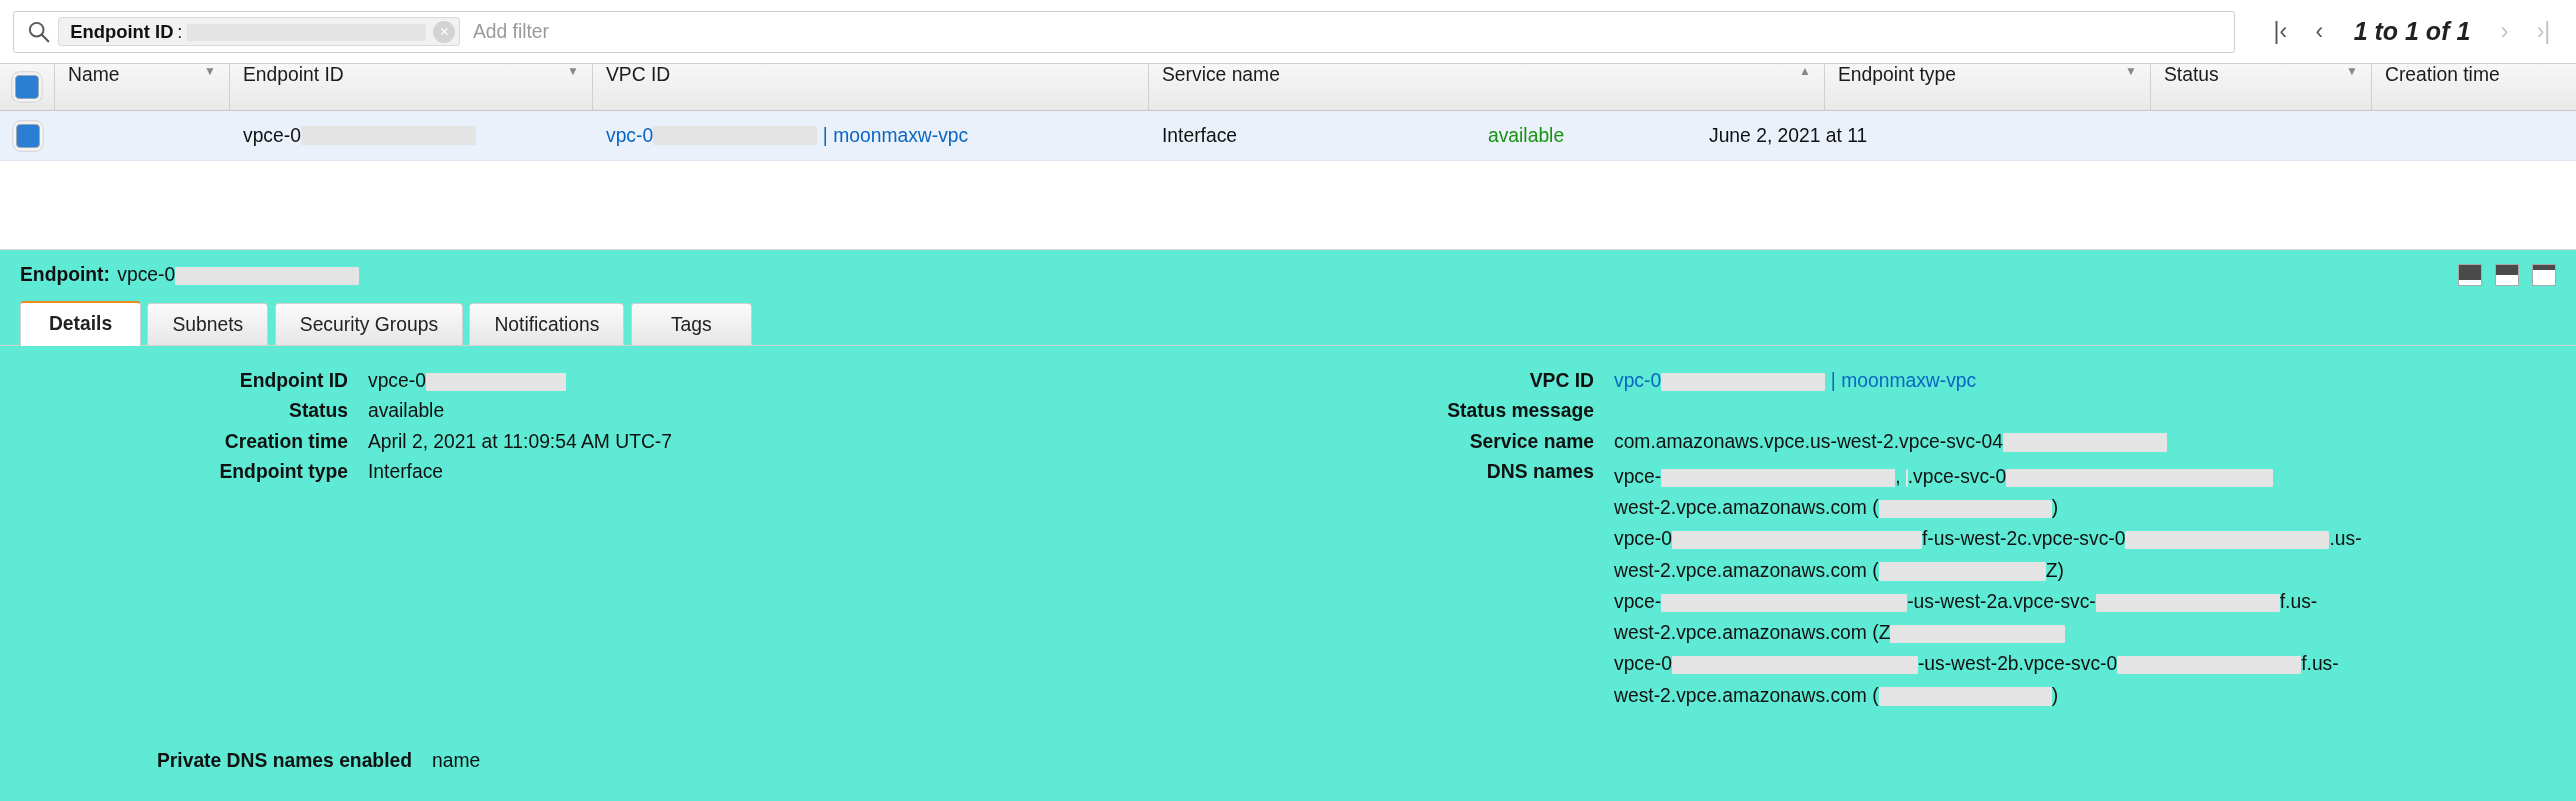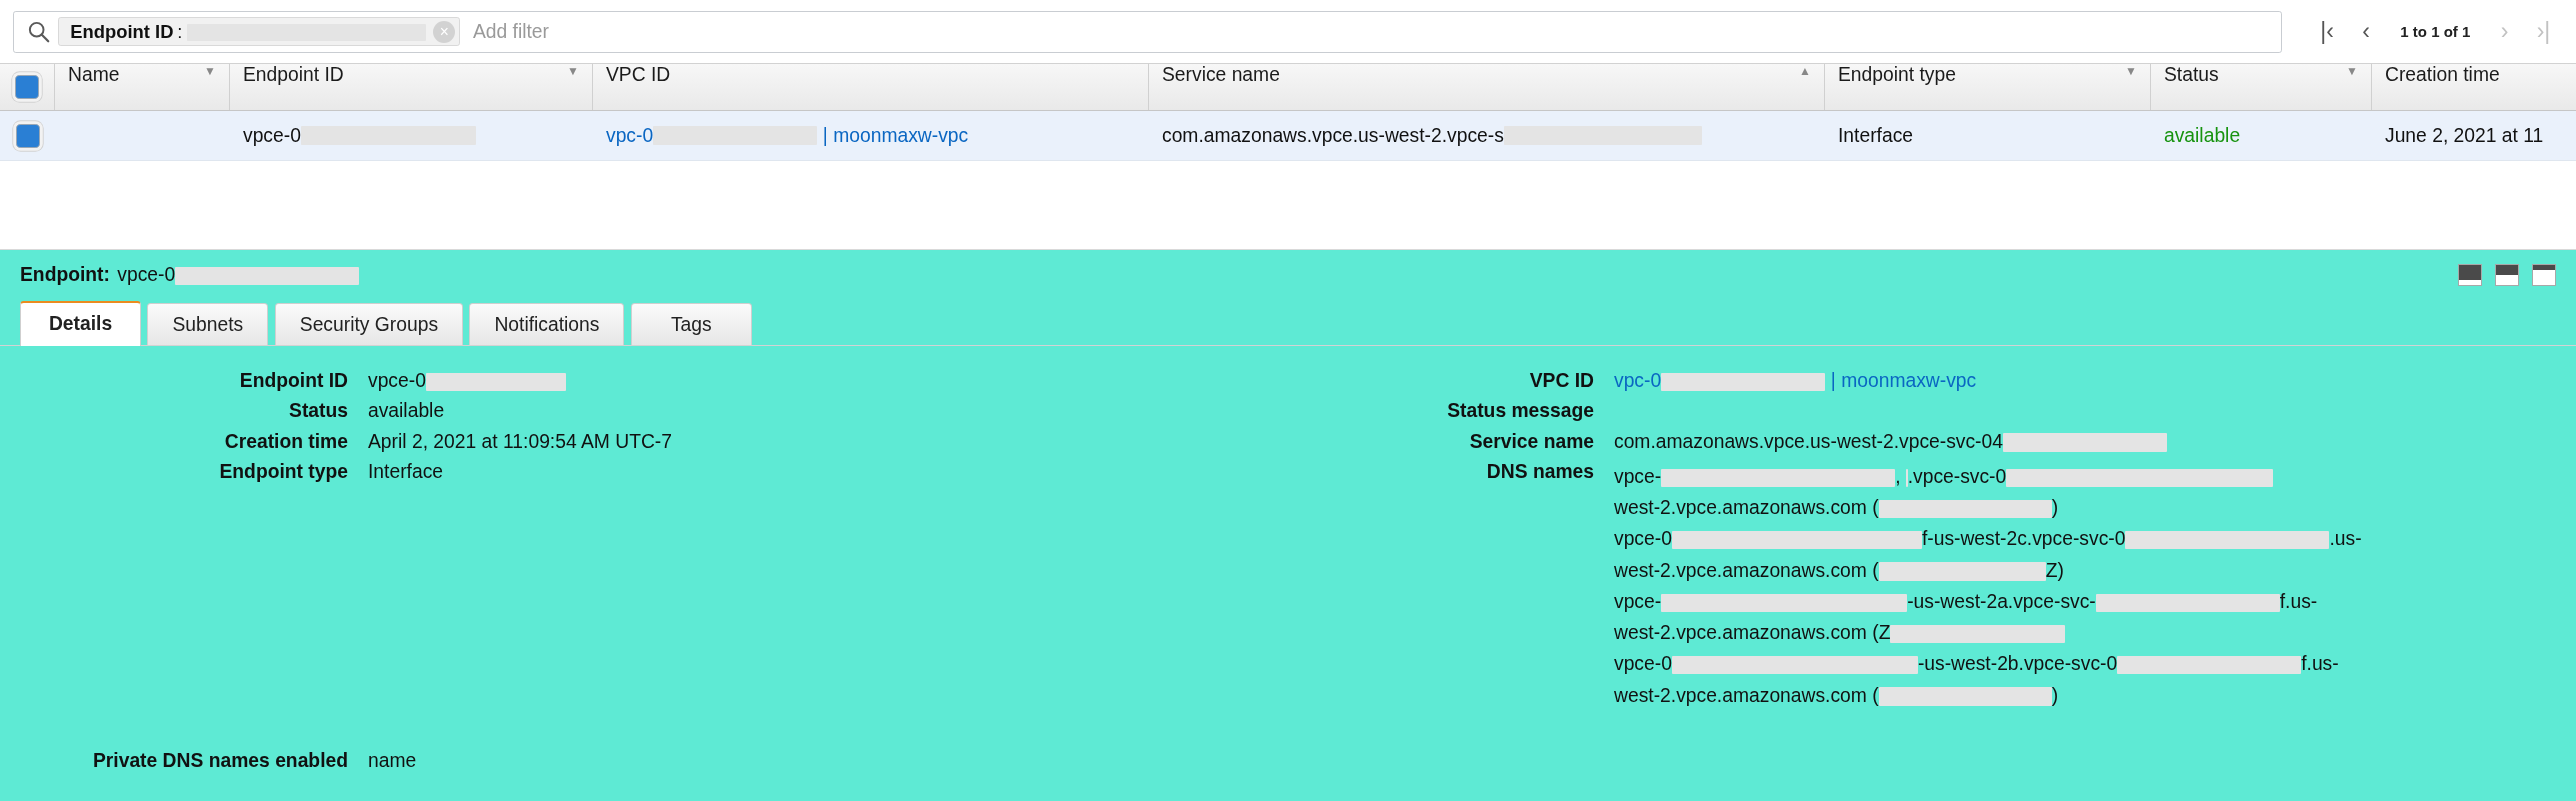--- a/index.html
+++ b/index.html
@@ -77,22 +77,22 @@
     gap: 0px;
   }
   .pg-btn {
     width: 39px; height: 40px;
     display: flex; align-items: center; justify-content: center;
     font-size: 23px; color: #c2c2c2;
     cursor: default; user-select: none;
   }
   .pg-btn.on { color: #555; cursor: pointer; }
   .pg-label {
-    font-size: 15px; font-weight: bold; color: #222;
-    padding: 0 14.7px; white-space: nowrap;
+    font-size: 25px; font-weight: bold; color: #222;
+    padding: 0 14.7px; white-space: nowrap; font-style: italic;
   }
 
   
   .table { position: absolute; left: 0; top: 63px; right: 0; }
   .thead {
     display: flex; align-items: stretch;
     height: 48px;
     background: linear-gradient(to bottom, #f7f7f7 0%, #e9e9e9 100%);
     border-top: 0.9px solid #d2d2d2;
     border-bottom: 0.9px solid #c6c6c6;
@@ -222,21 +222,21 @@
     flex: 0 0 auto; text-align: right;
     font-size: 19.3px; font-weight: bold; color: #111;
     padding-right: 20px;
   }
   .col-l .flabel { width: 368px; }
   .col-r .flabel { width: 198px; }
   .fval { flex: 1 1 auto; font-size: 19.3px; color: #111; min-width: 0; }
   .dns { line-height: 1.62; word-break: break-all; }
   .dns-line { white-space: nowrap; }
   .pdns { margin-top: 31px; }
-  .pdns .flabel { width: 368px; }
+  .pdns .flabel { width: 432px; }
 </style>
 </head>
 <body>
 
 <div class="filterbar">
   <div class="search-wrap">
     <span class="search-icon">
       <svg width="24" height="24" viewBox="0 0 26 26">
         <circle cx="10.5" cy="10.5" r="7.4" fill="none" stroke="#5a5a5a" stroke-width="2.1"></circle>
         <line x1="15.8" y1="15.8" x2="23" y2="23" stroke="#5a5a5a" stroke-width="2.4" stroke-linecap="round"></line>
@@ -300,24 +300,20 @@
     <div class="td c-epid">
       <span>vpce-0</span>
         <span class="redact" style="width:175px;height:18.4px;"></span>
     </div>
     <div class="td c-vpcid">
       <span class="link">vpc-0</span>
         <span class="redact" style="width:164px;height:18.4px;"></span>
         <span class="sep-pipe">|</span>
         <span class="link">moonmaxw-vpc</span>
     </div>
-    <div class="td c-svc">
-      <span>com.amazonaws.vpce.us-west-2.vpce-s</span>
-        <span class="redact" style="width:198px;height:18.4px;"></span>
-    </div>
     <div class="td c-type">Interface</div>
     <div class="td c-status green">available</div>
     <div class="td c-time">June 2, 2021 at 11</div>
   </div>
 </div>
 
 <div class="splitter">
   <div class="split-line"></div>
   <div class="grip">
     <i></i>

